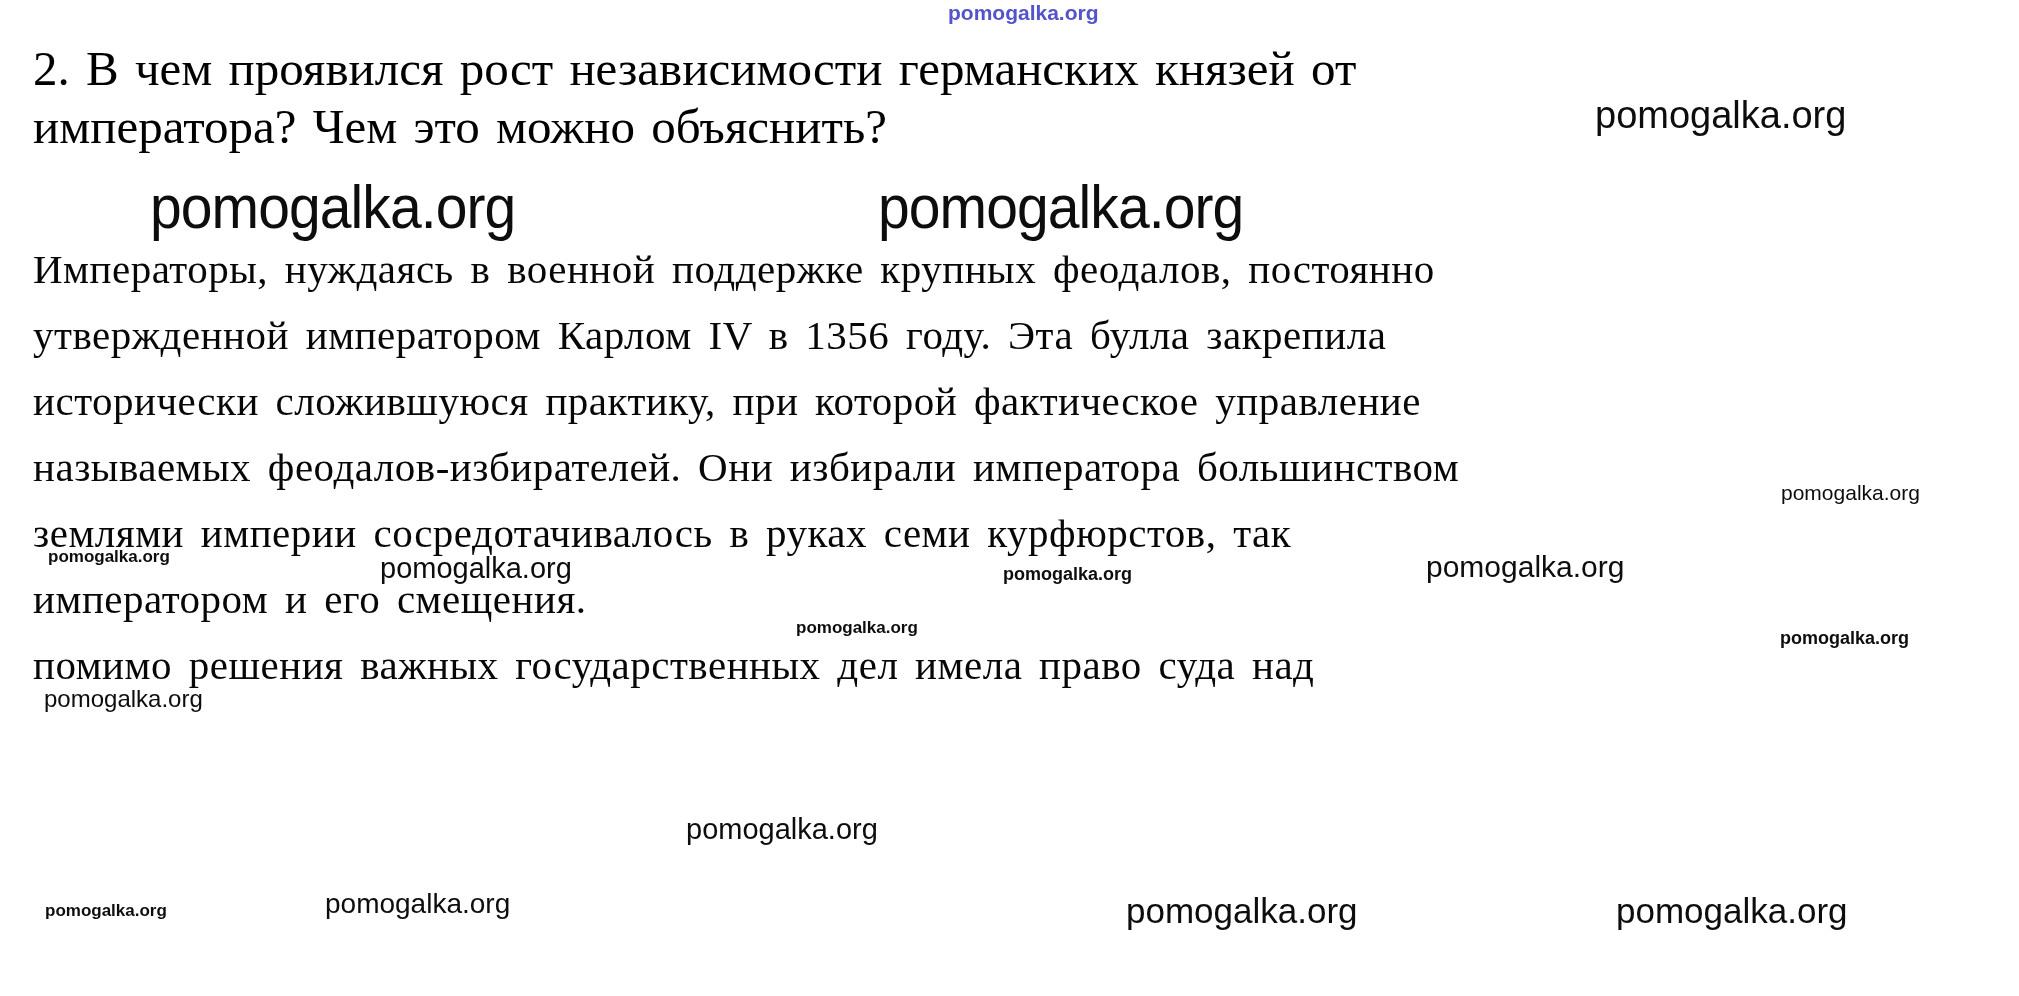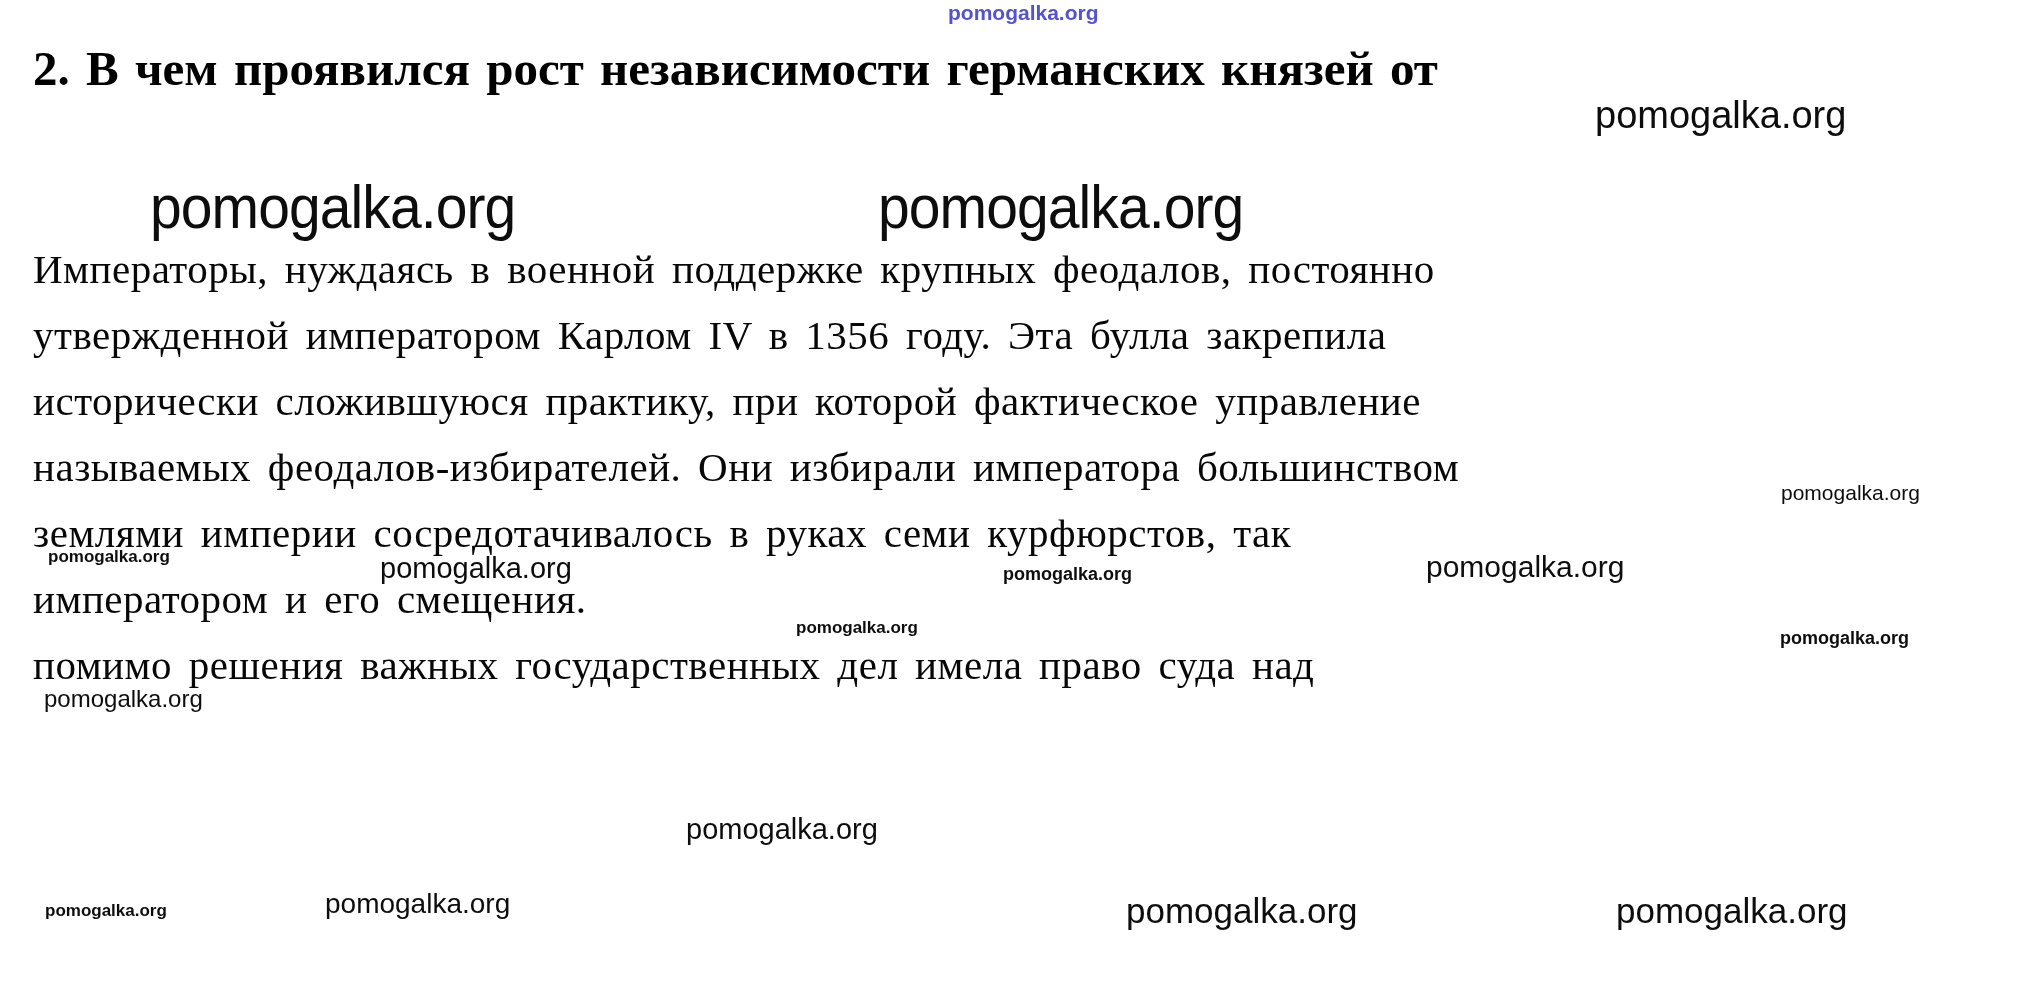--- a/index.html
+++ b/index.html
@@ -12,21 +12,21 @@
     width: 2019px;
     height: 996px;
     background: #ffffff;
     overflow: hidden;
     font-family: "Liberation Serif", "DejaVu Serif", serif;
   }
   .title {
     position: absolute;
     left: 33px;
     top: 40px;
-    font-weight: bold;
+    font-weight: normal;
     font-size: 49px;
     line-height: 58px;
     color: #000000;
     word-spacing: 4px;
     white-space: nowrap;
   }
   .bodytext {
     position: absolute;
     left: 33px;
     top: 236px;
@@ -59,20 +59,21 @@
   .w500 { font-weight: 500; }
   .w600 { font-weight: 600; }
 </style>
 </head>
 <body>
 
 <div class="page">
 
   <div class="title">
     <div>2. В чем проявился рост независимости германских князей от</div>
+    <div>императора? Чем это можно объяснить?</div>
   </div>
 
   <div class="bodytext">
     <div class="line">Императоры, нуждаясь в военной поддержке крупных феодалов, постоянно</div>
     <div class="line">утвержденной императором Карлом IV в 1356 году. Эта булла закрепила</div>
     <div class="line">исторически сложившуюся практику, при которой фактическое управление</div>
     <div class="line">называемых феодалов-избирателей. Они избирали императора большинством</div>
     <div class="line">землями империи сосредотачивалось в руках семи курфюрстов, так</div>
     <div class="line">императором и его смещения.</div>
     <div class="line">помимо решения важных государственных дел имела право суда над</div>

